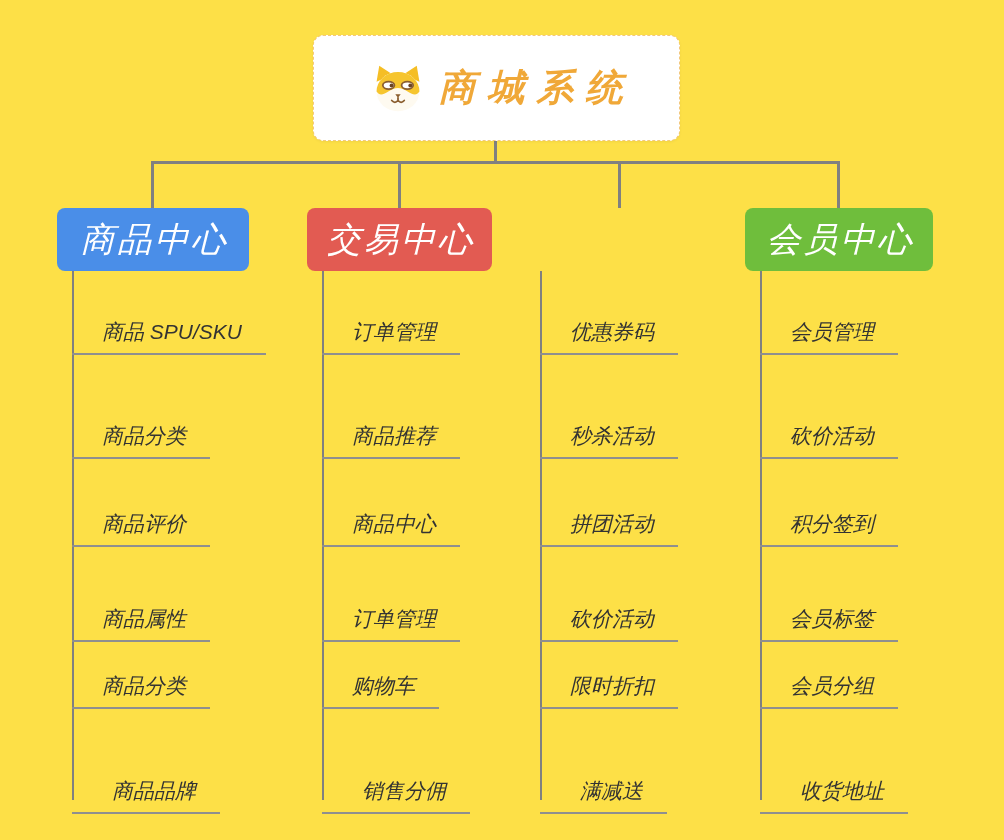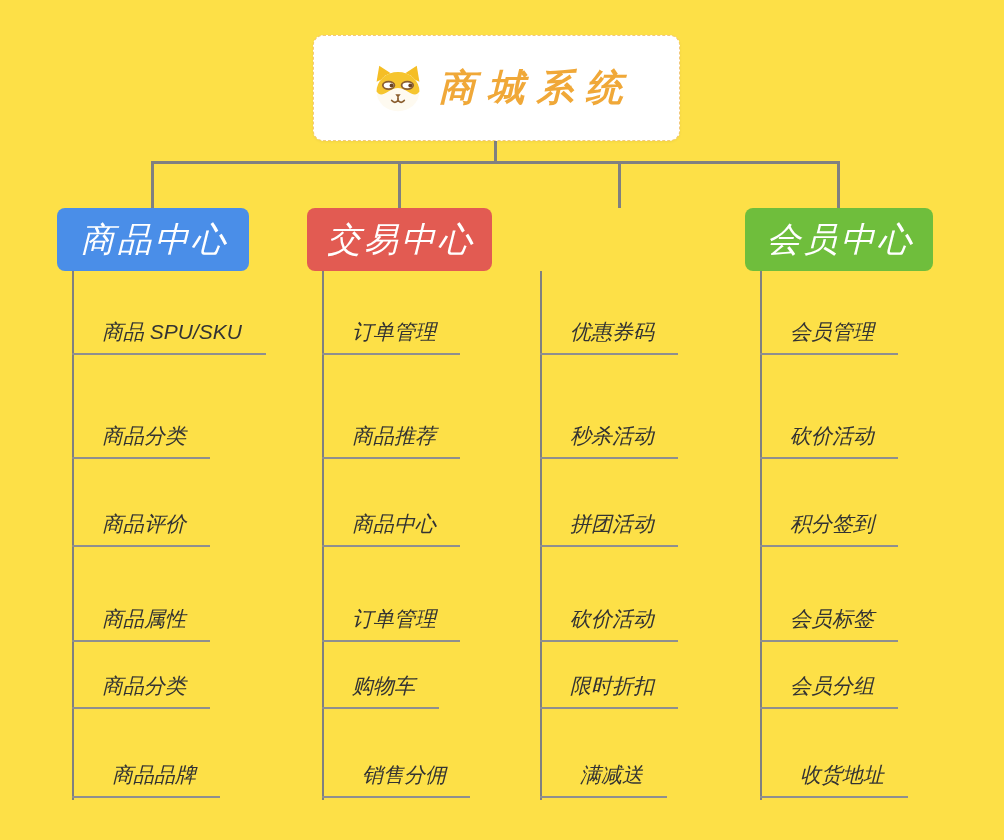--- a/index.html
+++ b/index.html
@@ -46,21 +46,21 @@
   .column{position:absolute;top:0;width:0;}
   .col-0{left:72px;} .col-1{left:322px;} .col-2{left:540px;} .col-3{left:760px;}
   .spine{position:absolute;left:0;top:271px;width:2px;height:529px;background:#808080;}
   .leaf{
     position:absolute;left:0;height:40px;box-sizing:border-box;
     border-bottom:2px solid #8F8F8F;
     display:inline-flex;align-items:flex-end;
     padding:0 24px 7px 30px;white-space:nowrap;
     font-size:21px;color:#333333;cursor:pointer;
   }
-  .r0{top:315px;} .r1{top:419px;} .r2{top:507px;align-items:flex-end;} .r3{top:602px;} .r4{top:669px;} .r5{top:758px;padding-left:40px;}
+  .r0{top:315px;} .r1{top:419px;} .r2{top:507px;align-items:flex-end;} .r3{top:602px;} .r4{top:669px;} .r5{top:774px;padding-left:40px;}
 </style>
 </head>
 <body>
 
 <div id="canvas">
 
   <div class="conn stem"></div>
   <div class="conn bus"></div>
   <div class="conn drop drop-0"></div>
   <div class="conn drop drop-1"></div>

